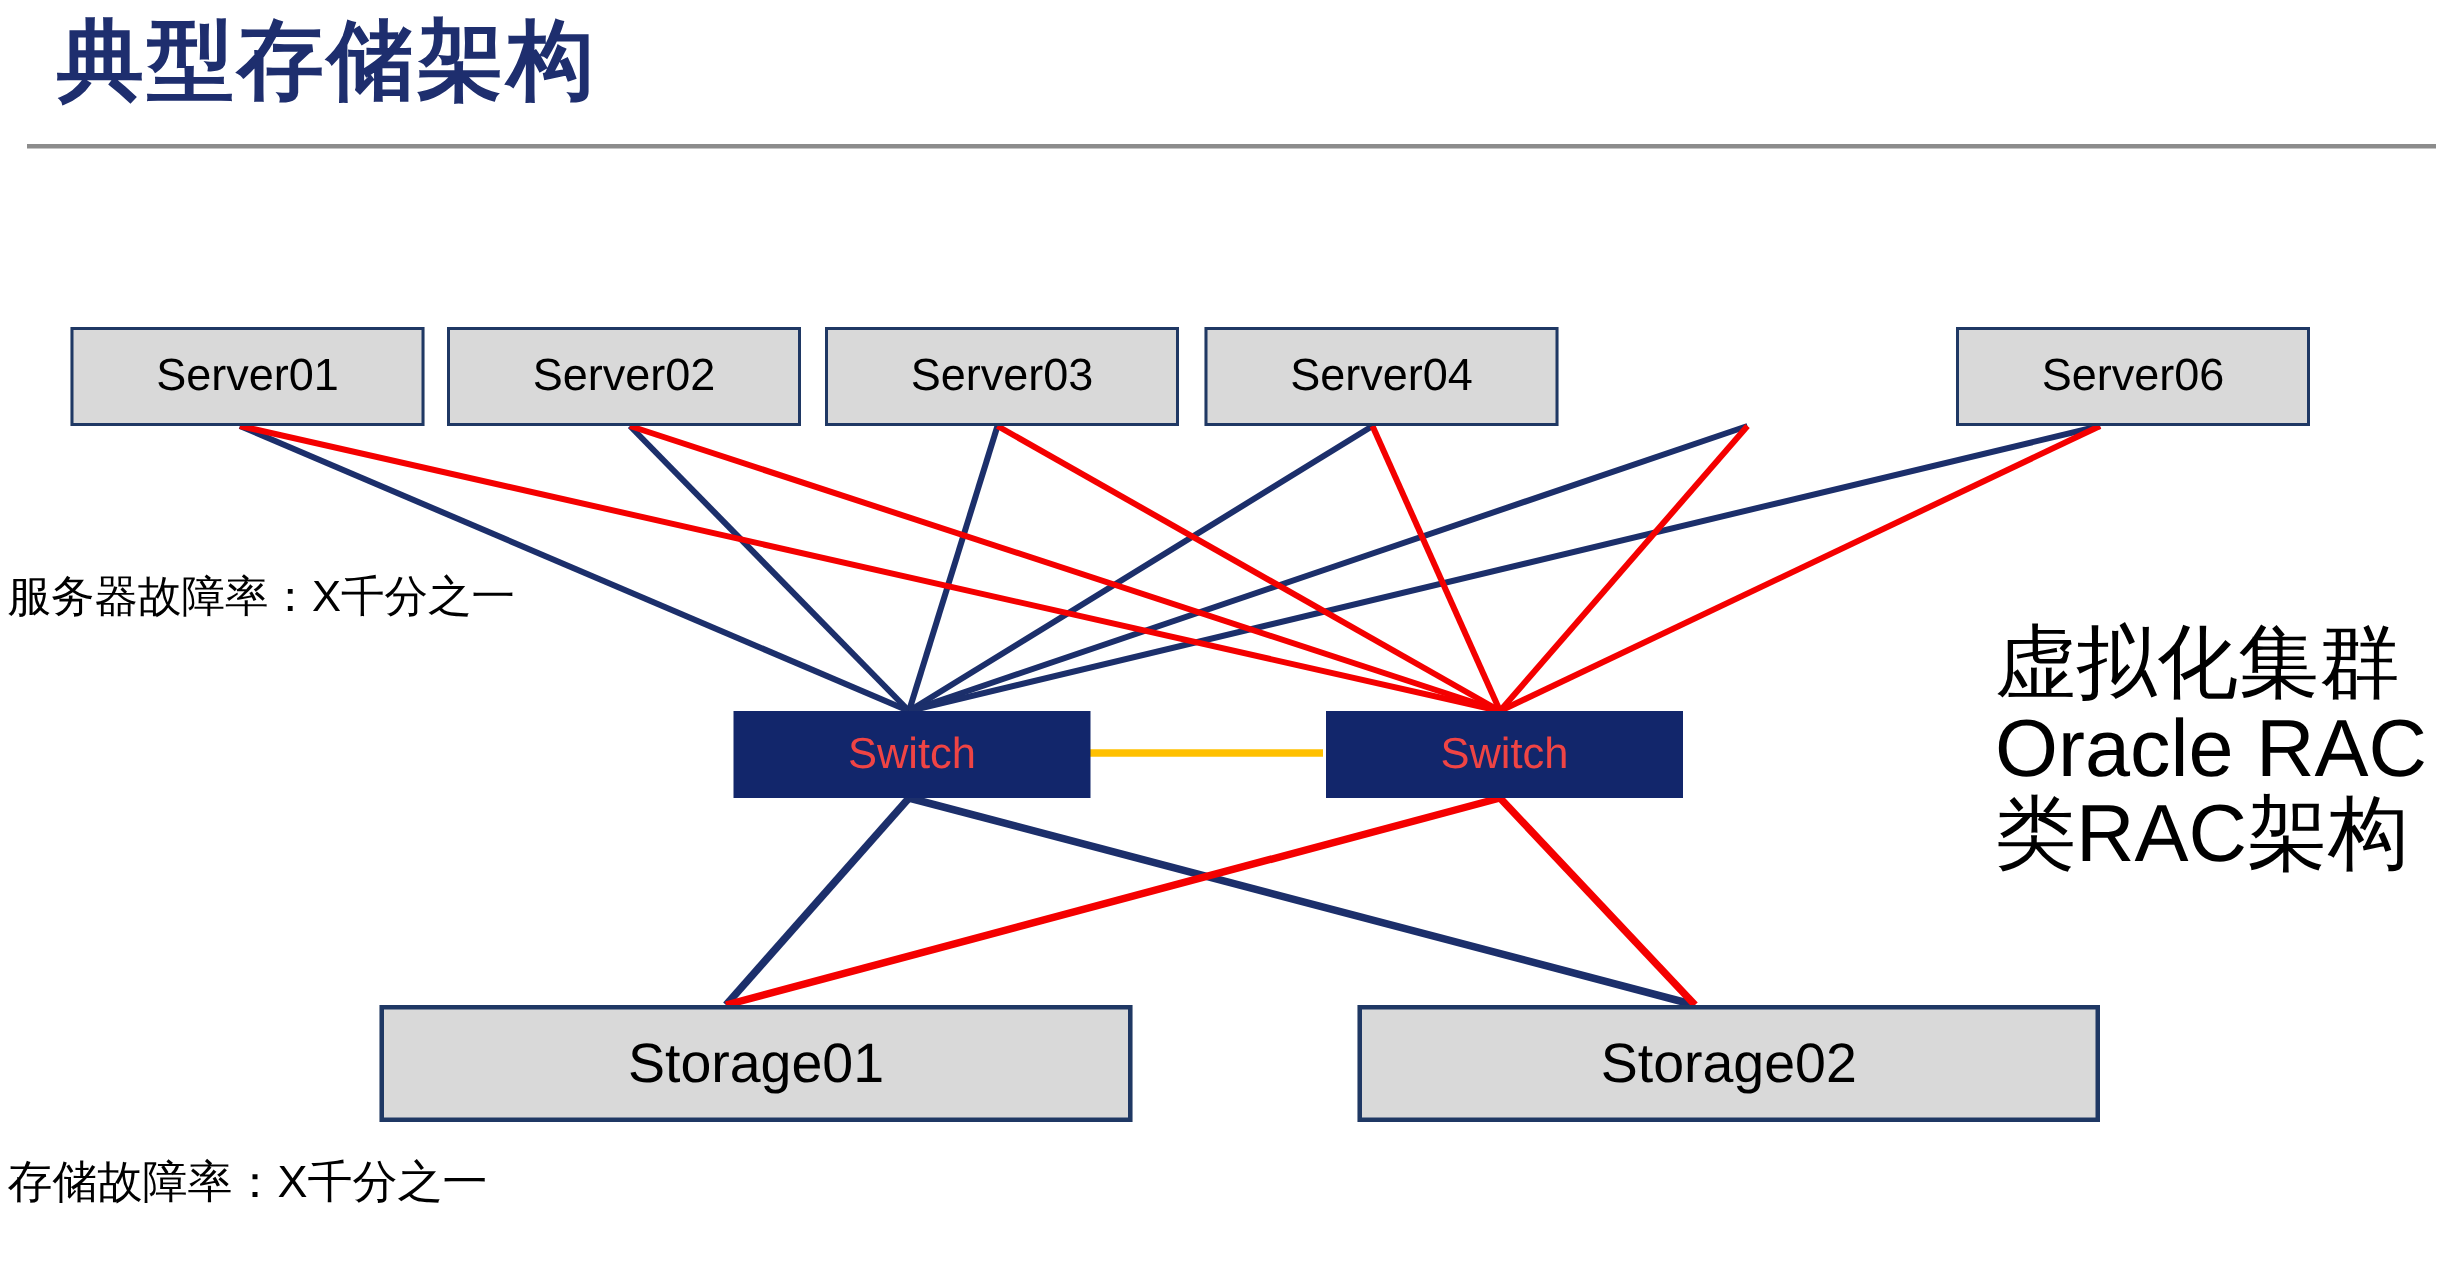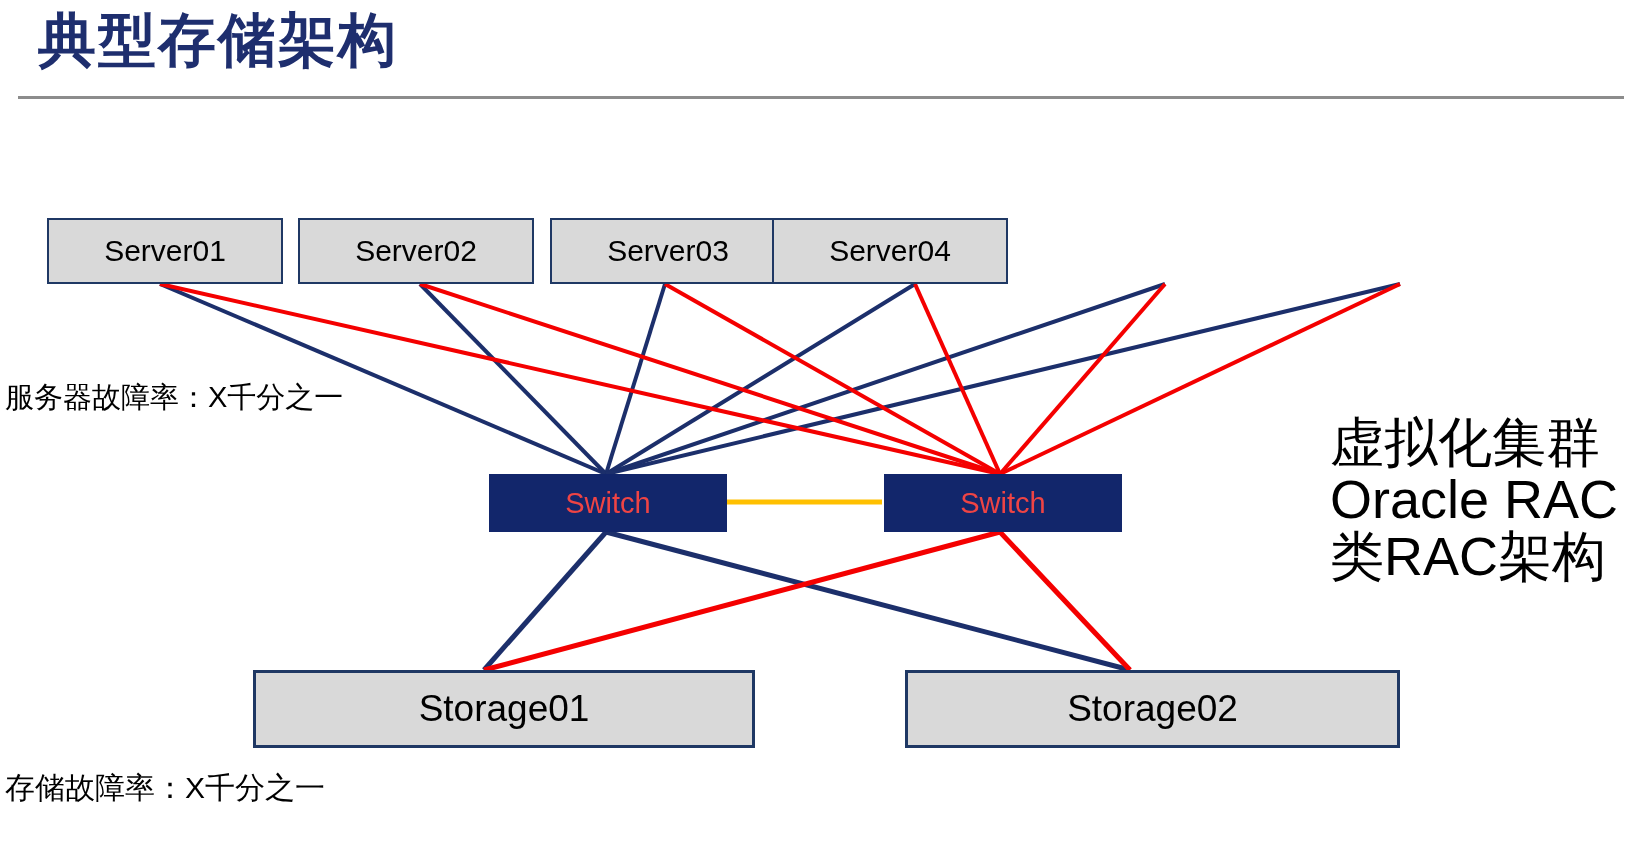--- a/index.html
+++ b/index.html
@@ -17,21 +17,21 @@
     background:var(--c-divider,#8C8C8C);
   }
   #lines{position:absolute;left:0;top:0;width:1632px;height:847px;}
   .node{
     position:absolute;display:flex;align-items:center;justify-content:center;
     box-sizing:border-box;background:var(--c-grayfill,#D9D9D9);
     border:2px solid var(--c-border,#1F3864);color:#000;white-space:nowrap;
   }
   .server{top:218px;width:236px;height:66px;font-size:30px;}
   #srv1{left:47px}#srv2{left:298px}#srv3{left:550px}
-  #srv4{left:772px}#srv5{left:1052px}#srv6{left:1304px}
+  #srv4{left:803px}#srv5{left:1052px}#srv6{left:1304px}
   .switch{
     position:absolute;top:474px;width:238px;height:58px;
     display:flex;align-items:center;justify-content:center;box-sizing:border-box;
     background:var(--c-switchfill,#12266B);color:#ef4444;font-size:29px;white-space:nowrap;
   }
   #swA{left:489px}#swB{left:884px}
   .storage{top:670px;height:78px;font-size:37px;border-width:3px;margin-left:20px;}
   #st1{left:233px;width:502px}#st2{left:885px;width:495px}
   .note{position:absolute;color:#000000;white-space:nowrap;}
   .note-server{left:5px;top:378px;font-size:29px;}
@@ -71,20 +71,23 @@
   </div>
   <div class="node server" id="srv2">
     <span>Server02</span>
   </div>
   <div class="node server" id="srv3">
     <span>Server03</span>
   </div>
   <div class="node server" id="srv4">
     <span>Server04</span>
   </div>
+  <div class="node server" id="srv6">
+    <span>Server06</span>
+  </div>
 
   <div class="switch" id="swA">
     <span>Switch</span>
   </div>
   <div class="switch" id="swB">
     <span>Switch</span>
   </div>
 
   <div class="node storage" id="st1">
     <span>Storage01</span>

